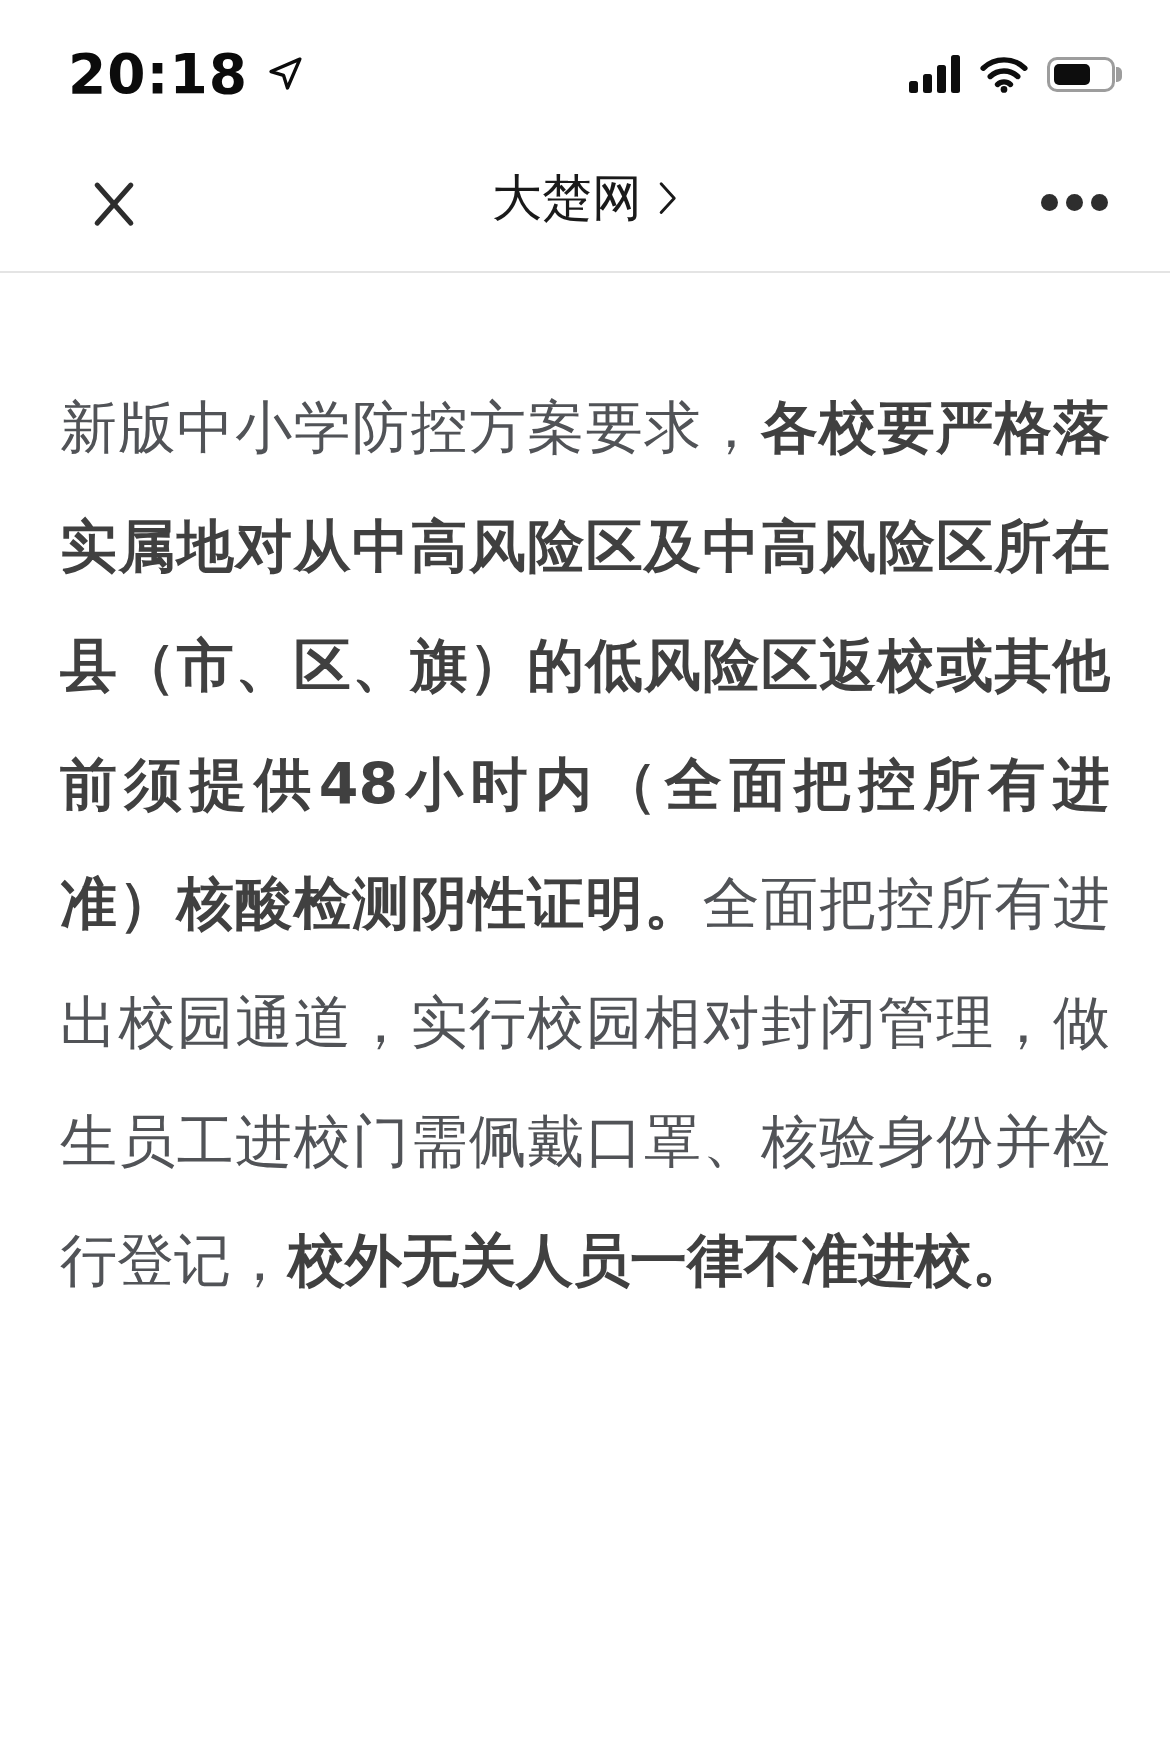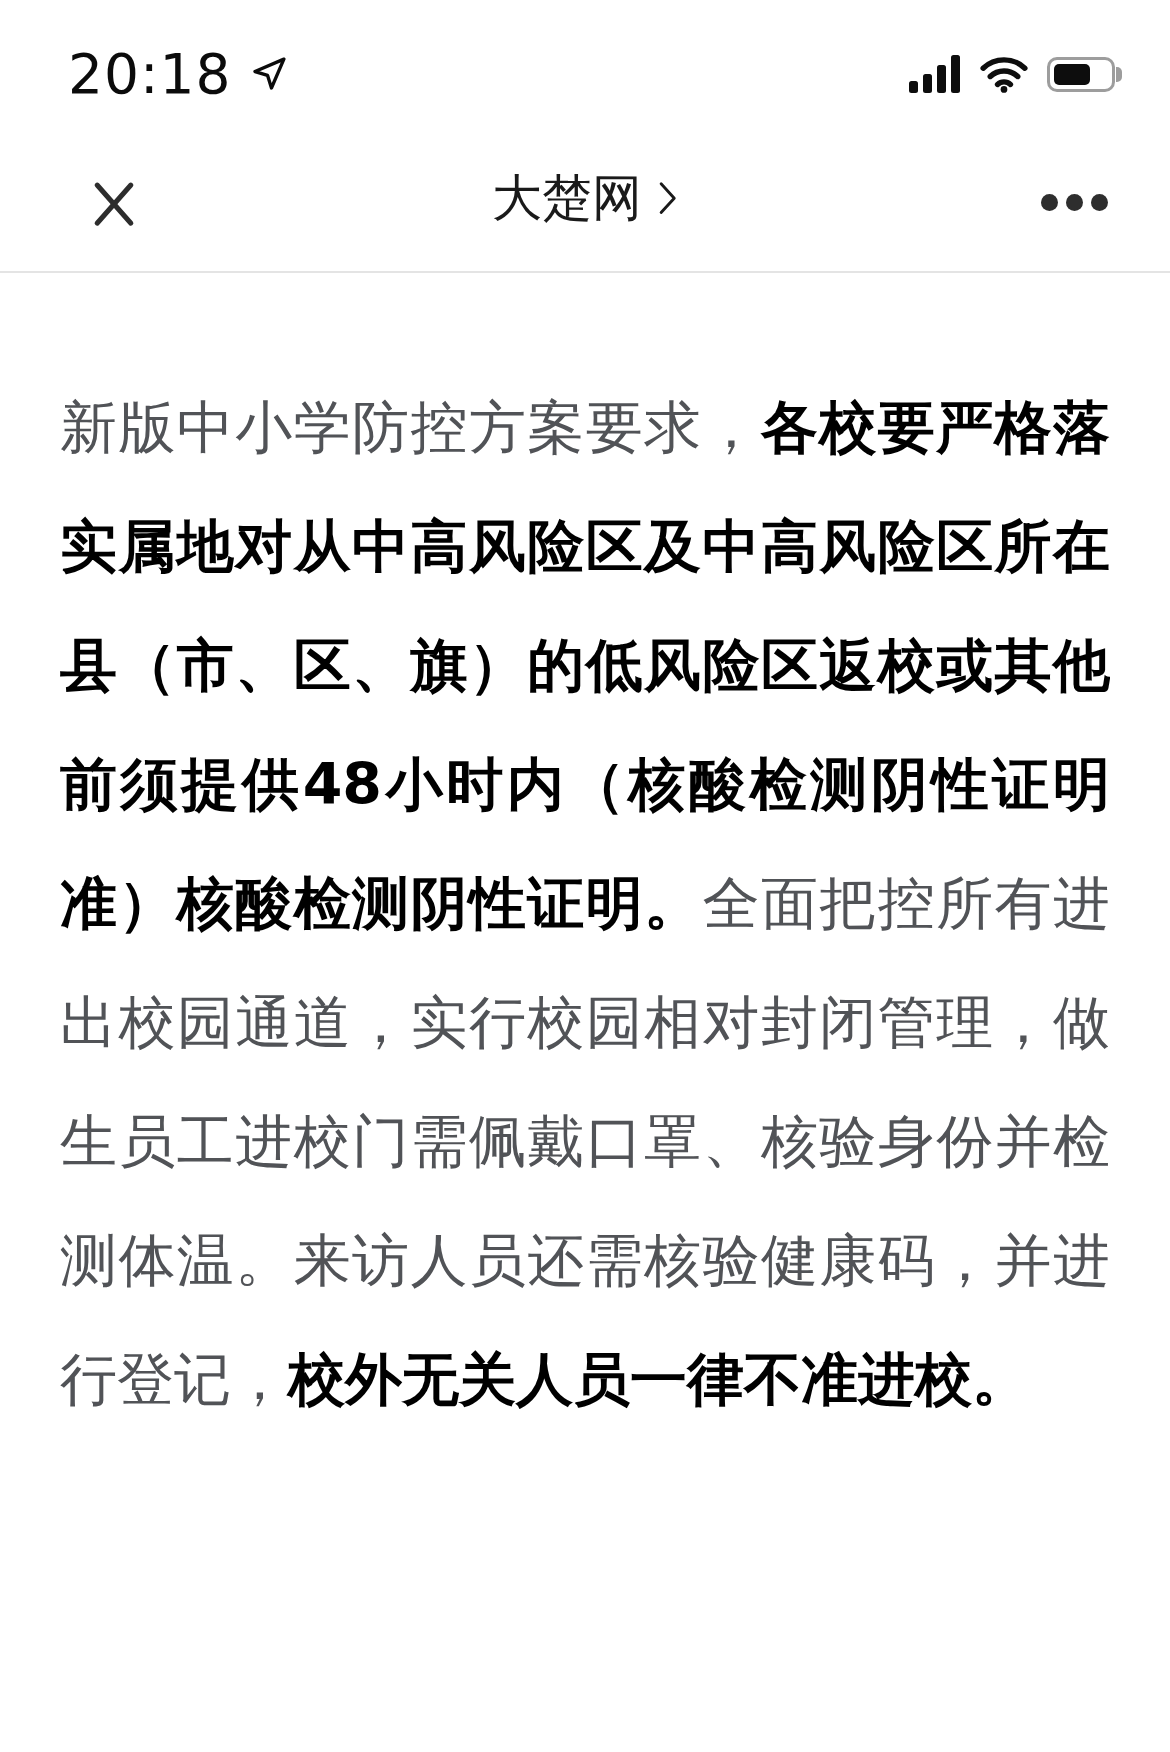--- a/index.html
+++ b/index.html
@@ -8,21 +8,21 @@
     font-family:"DejaVu Sans","Liberation Sans",sans-serif;
     -webkit-font-smoothing:antialiased;
   }
   
   .status-bar{
     height:120px;box-sizing:border-box;
     padding:28px 55px 0 68px;
     display:flex;align-items:center;justify-content:space-between;
   }
   .sb-left{display:flex;align-items:center;gap:16px;}
-  .sb-time{font-size:55px;font-weight:400;color:#0b0b0b;letter-spacing:1px;}
+  .sb-time{font-size:55px;font-weight:700;color:#0b0b0b;letter-spacing:1px;}
   .sb-right{display:flex;align-items:center;gap:18px;}
   .battery{position:relative;width:62px;height:29px;border:3px solid #9d9d9d;border-radius:10px;}
   .battery-fill{position:absolute;left:4px;top:4px;bottom:4px;width:58%;background:#0d0d0d;border-radius:5px;}
   .battery-cap{position:absolute;right:-10px;top:7px;width:6px;height:15px;background:#9d9d9d;border-radius:0 5px 5px 0;}
   
   .nav-bar{
     position:relative;height:151px;box-sizing:border-box;
     display:flex;align-items:center;justify-content:space-between;
     padding:14px 58px 0 87px;
   }
@@ -38,21 +38,21 @@
   
   .article{
     padding:95px 60px 0 60px;
     font-size:57px;line-height:119px;color:#515357;
   }
   .line{
     height:119px;overflow:hidden;
     text-align:justify;text-align-last:justify;
   }
   .line.last{text-align-last:left;}
-  .em{color:#000000;font-weight:700;}
+  .em{color:#404040;font-weight:700;}
   svg{display:block;}
 </style>
 </head>
 <body>
 
 <div class="status-bar">
   <div class="sb-left">
     <span class="sb-time">20:18</span>
     <span>
       <svg width="42" height="42" viewBox="0 0 24 24" fill="none" stroke="#0b0b0b" stroke-width="1.9" stroke-linejoin="round">
@@ -118,30 +118,27 @@
   <div class="line">
     <span>新版中小学防控方案要求，</span><span class="em">各校要严格落</span>
   </div>
   <div class="line">
     <span class="em">实属地对从中高风险区及中高风险区所在</span>
   </div>
   <div class="line">
     <span class="em">县（市、区、旗）的低风险区返校或其他</span>
   </div>
   <div class="line">
-    <span class="em">前须提供48小时内（核酸检测阴性证明</span>
+    <span class="em">前须提供48小时内（全面把控所有进</span>
   </div>
   <div class="line">
     <span class="em">准）核酸检测阴性证明。</span><span>全面把控所有进</span>
   </div>
   <div class="line">
     <span>出校园通道，实行校园相对封闭管理，做</span>
   </div>
   <div class="line">
     <span>生员工进校门需佩戴口罩、核验身份并检</span>
   </div>
-  <div class="line">
-    <span>测体温。来访人员还需核验健康码，并进</span>
-  </div>
   <div class="line last">
     <span>行登记，</span><span class="em">校外无关人员一律不准进校。</span>
   </div>
 </div>
 
 </body></html>

